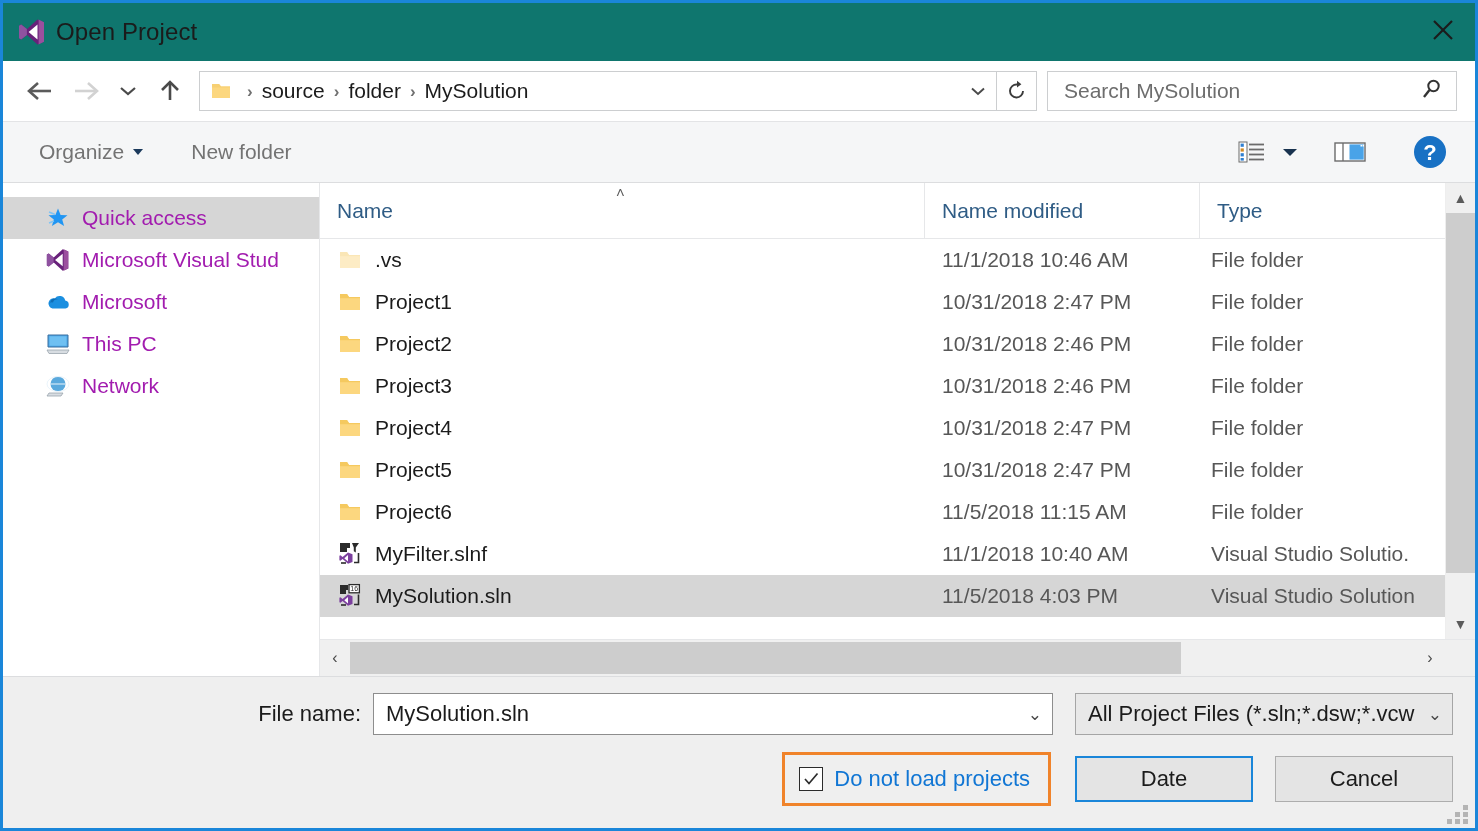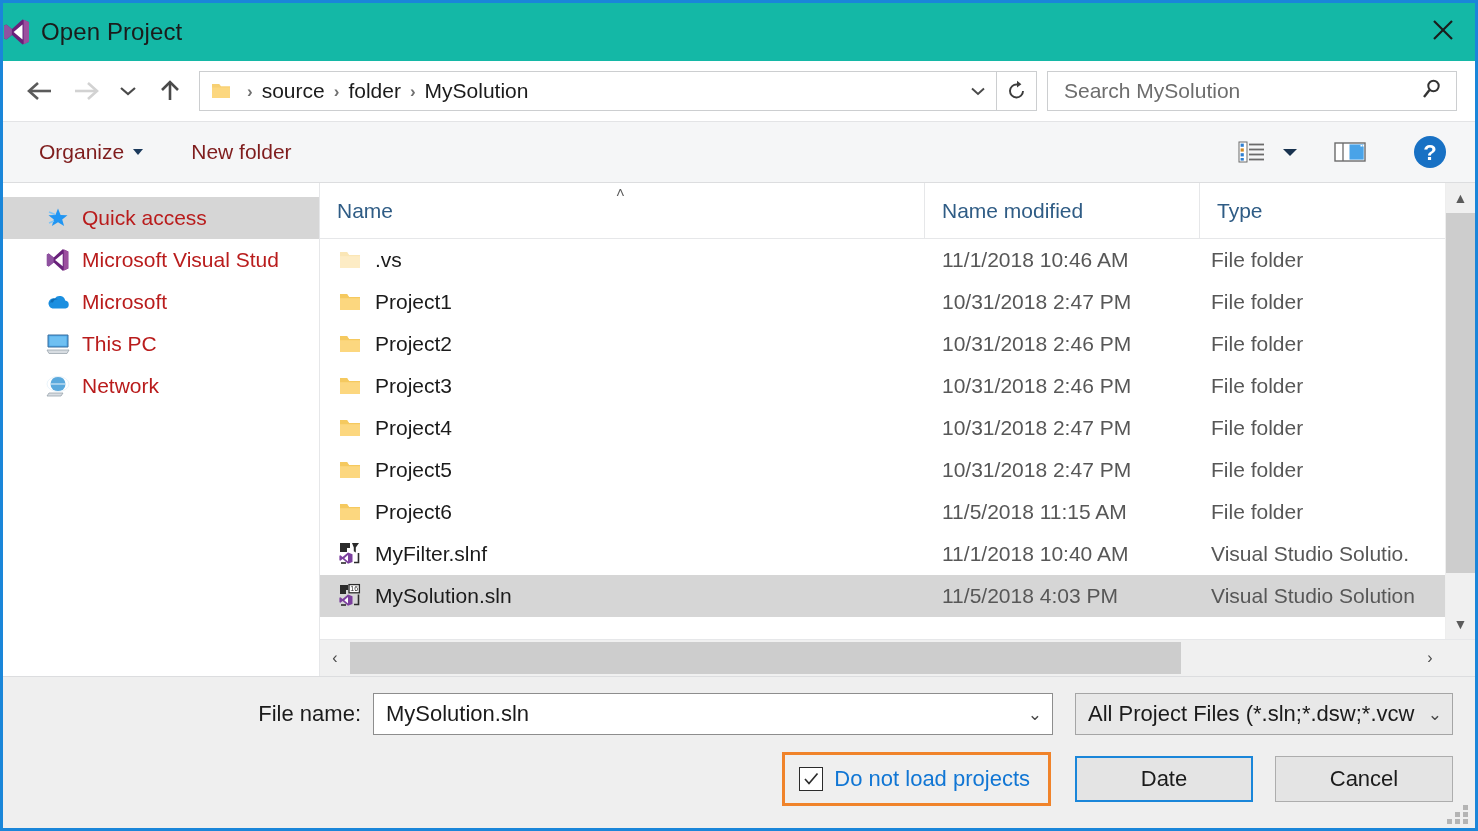--- a/index.html
+++ b/index.html
@@ -19,21 +19,22 @@
     display: flex;
     flex-direction: column;
   }
 
   
   .titlebar {
     height: 58px;
     min-height: 58px;
     display: flex;
     align-items: center;
-    background: #14b8a6;
+    padding-left: 15px;
+    background: #0f766e;
     position: relative;
     text-align: center;
   }
   .vs-logo {
     width: 28px; height: 28px;
     position: relative;
     flex: 0 0 auto;
     margin-right: 10px;
   }
   .vs-logo svg { display: block; }
@@ -131,21 +132,21 @@
     height: 62px; min-height: 62px;
     background: #f5f6f7;
     border-top: 1px solid #e3e4e6;
     border-bottom: 1px solid #dcdddf;
     display: flex;
     align-items: center;
     padding: 0 22px 0 36px;
   }
   .tb-item {
     font-size: 21px;
-    color: #7f1d1d;
+    color: #737373;
     display: flex;
     align-items: center;
     margin-right: 48px;
     white-space: nowrap;
   }
   .tb-caret {
     margin-left: 9px;
     border-left: 5px solid transparent;
     border-right: 5px solid transparent;
     border-top: 6px solid #1b3a5c;
@@ -177,21 +178,21 @@
     background: #ffffff;
     border-right: 1px solid #e6e7e9;
     padding-top: 14px;
   }
   .side-item {
     height: 42px;
     display: flex;
     align-items: center;
     padding-left: 42px;
     font-size: 21px;
-    color: #b91c1c;
+    color: #a21caf;
     white-space: nowrap;
     overflow: hidden;
   }
   .side-item.selected { background: #d6d6d6; }
   .side-icon {
     width: 26px; height: 26px;
     margin-right: 11px;
     flex: 0 0 auto;
     display: flex; align-items: center; justify-content: center;
   }

